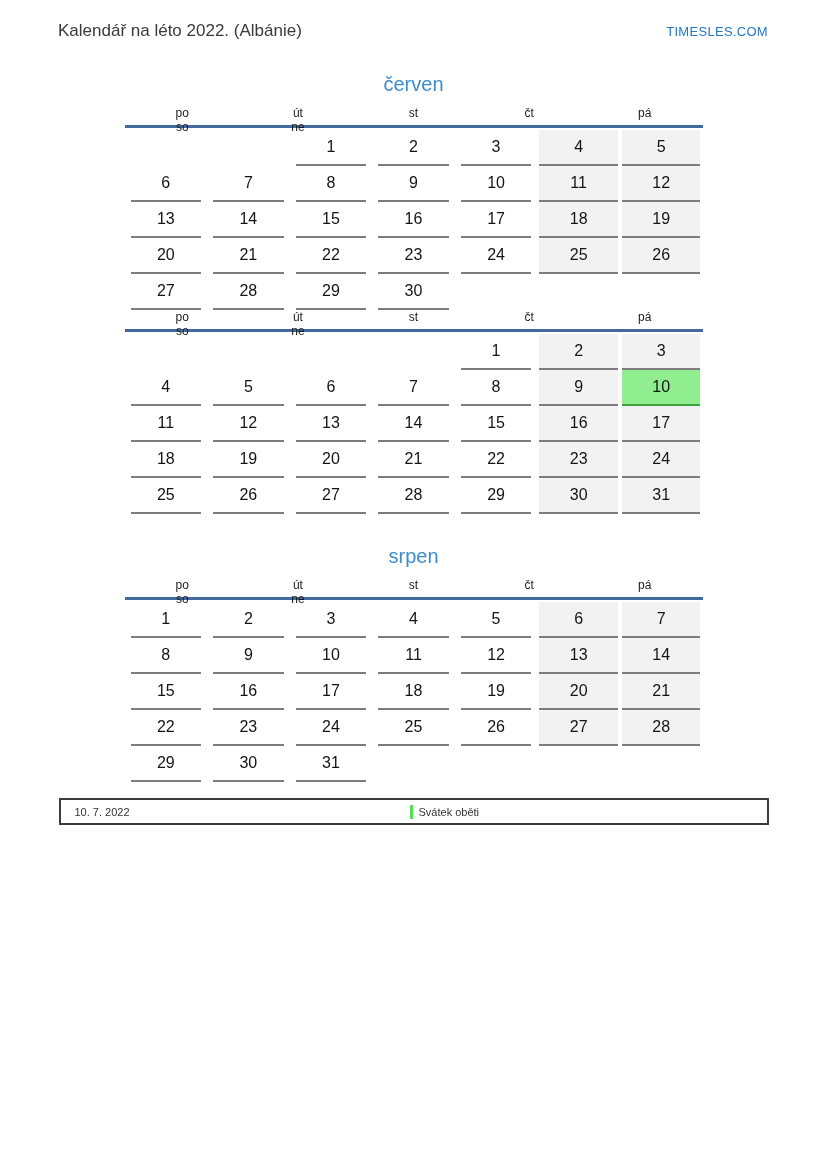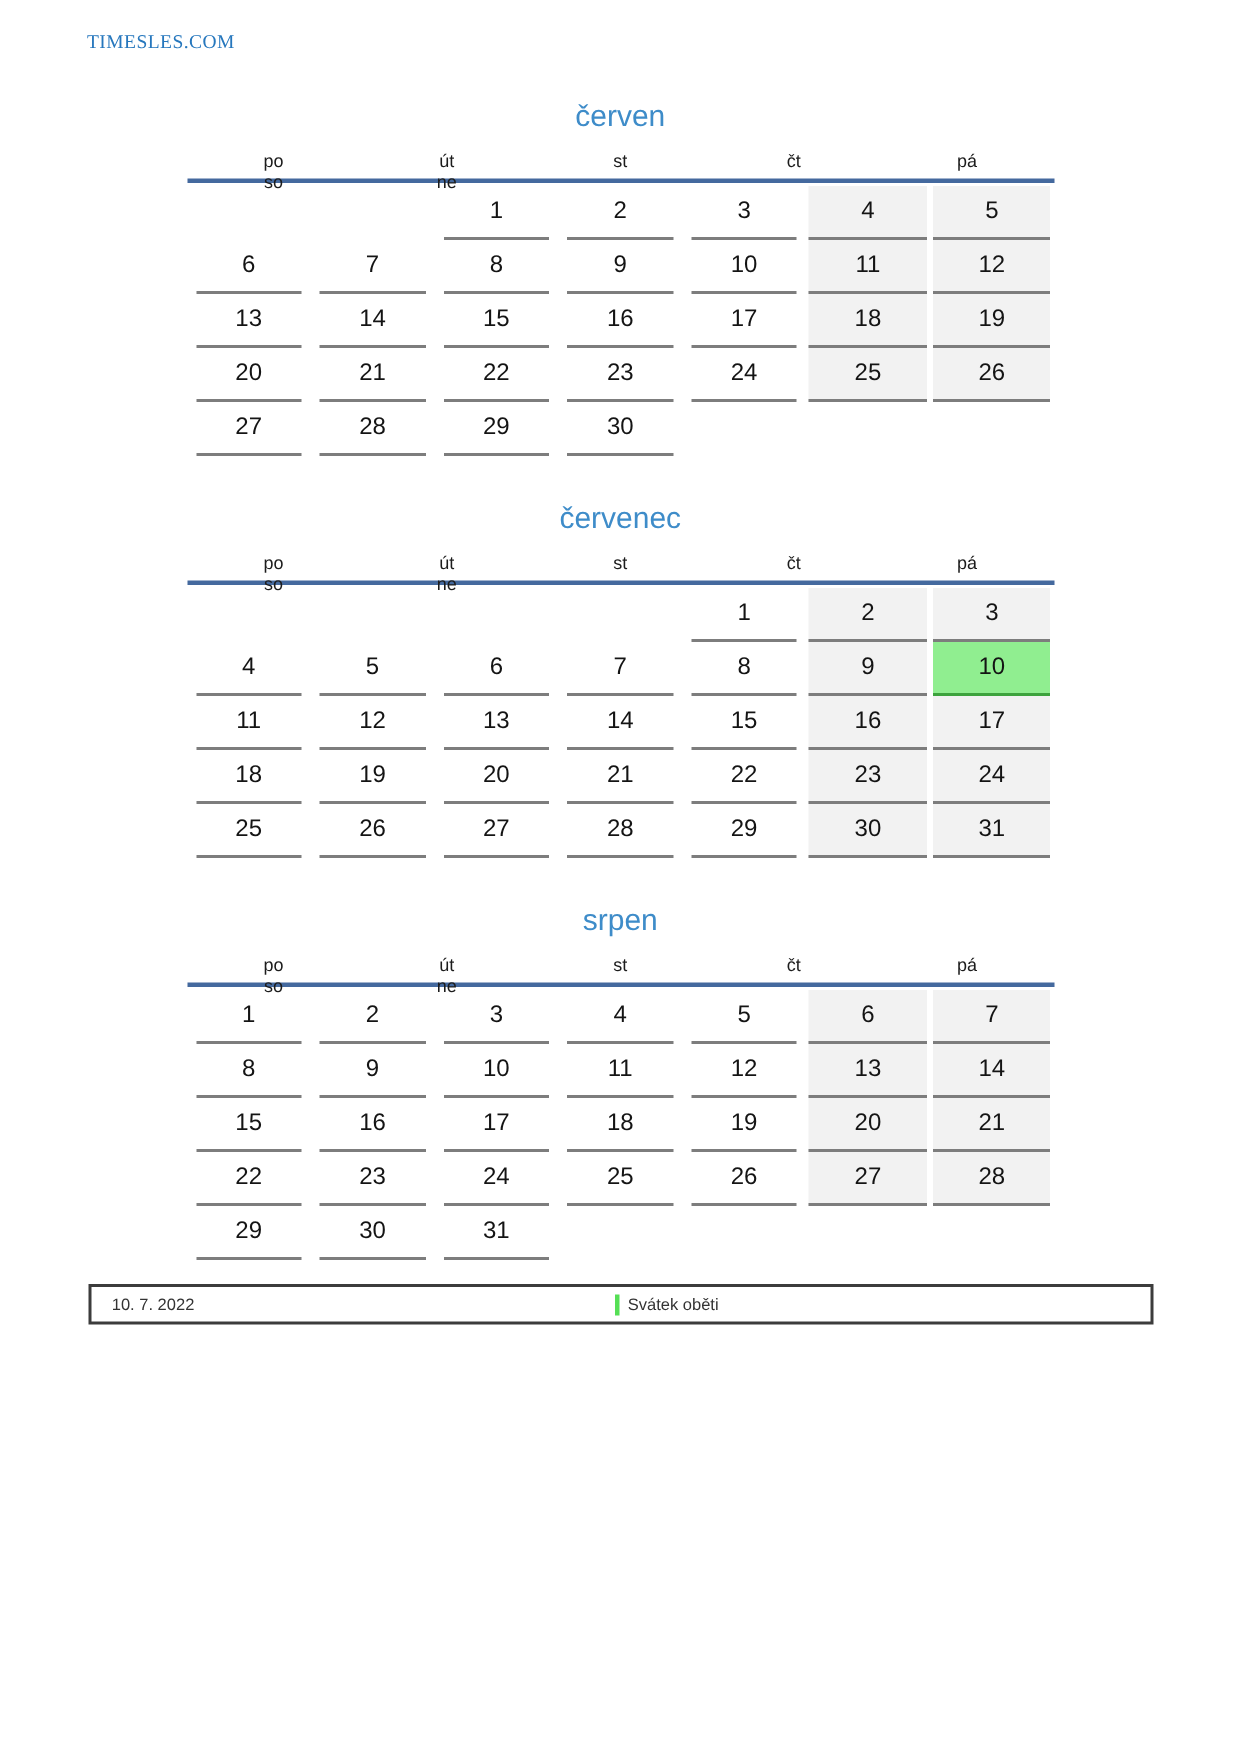--- a/index.html
+++ b/index.html
@@ -17,21 +17,21 @@
   body{
     width:827px;height:1169px;background:#ffffff;
     font-family:"Liberation Sans", sans-serif;
     position:relative;overflow:hidden;
   }
   .page-header{
     display:flex;justify-content:space-between;align-items:baseline;
     padding:20px 59px 0 58px;
   }
   .doc-title{font-size:17px;font-weight:400;color:#3a3a3a;margin:0;line-height:22px;}
-  .site-link{font-size:13px;color:var(--link);text-decoration:none;letter-spacing:0.3px;cursor:pointer;font-family:Liberation Serif, serif;}
+  .site-link{font-size:13px;color:var(--link);text-decoration:none;letter-spacing:0.3px;cursor:pointer;}
   .months{width:578px;margin:0 auto;}
   .month-title{
     font-size:20px;font-weight:400;color:var(--accent);
     text-align:center;margin:30px 0 10px;line-height:24px;
   }
   .weekday-row{
     display:grid;grid-template-columns:repeat(5,1fr);
     height:22px;align-items:center;
     border-bottom:3px solid var(--rule-blue);
   }
@@ -54,20 +54,21 @@
   }
   .legend-date{font-size:11px;color:#333333;margin-left:14px;}
   .legend-item{position:absolute;left:349px;display:flex;align-items:center;gap:6px;}
   .legend-swatch{width:3px;height:14px;background:var(--legend-green);}
   .legend-label{font-size:11px;color:#333333;}
 </style>
 </head>
 <body>
 
 <header class="page-header">
+  <h1 class="doc-title">Kalendář na léto 2022. (Albánie)</h1>
   <a class="site-link">TIMESLES.COM</a>
 </header>
 
 <main class="months">
     <section class="month">
       <h2 class="month-title">červen</h2>
       <div class="weekday-row">
         <div class="weekday">po</div>
         <div class="weekday">út</div>
         <div class="weekday">st</div>
@@ -178,21 +179,20 @@
         </div>
         <div class="cell weekend empty">
           <div class="inner"></div>
         </div>
         <div class="cell weekend empty">
           <div class="inner"></div>
         </div>
       </div>
     </section>
     <section class="month">
-      <h2 class="month-title">červenec</h2>
       <div class="weekday-row">
         <div class="weekday">po</div>
         <div class="weekday">út</div>
         <div class="weekday">st</div>
         <div class="weekday">čt</div>
         <div class="weekday">pá</div>
         <div class="weekday">so</div>
         <div class="weekday">ne</div>
       </div>
       <div class="weeks">

